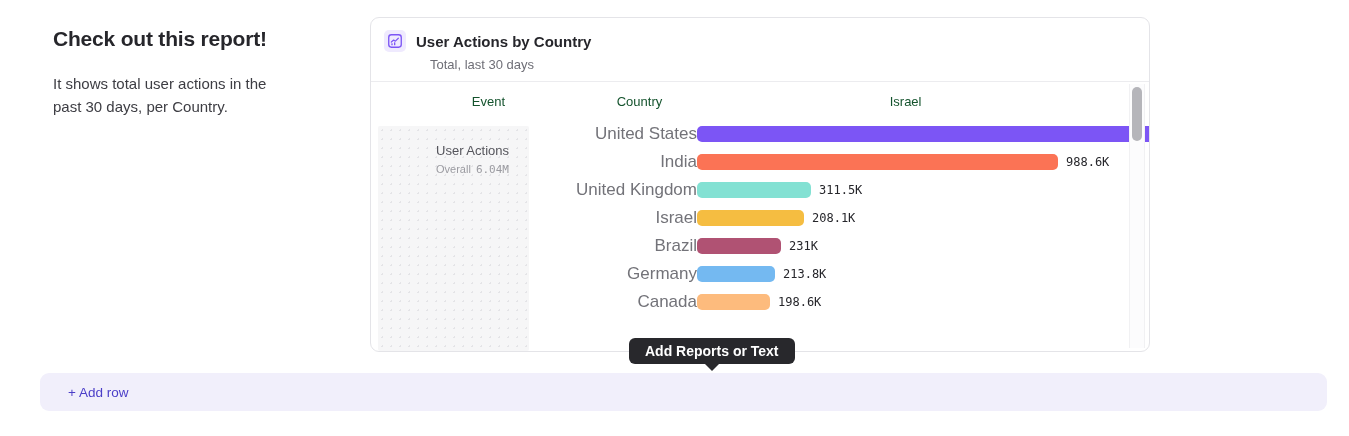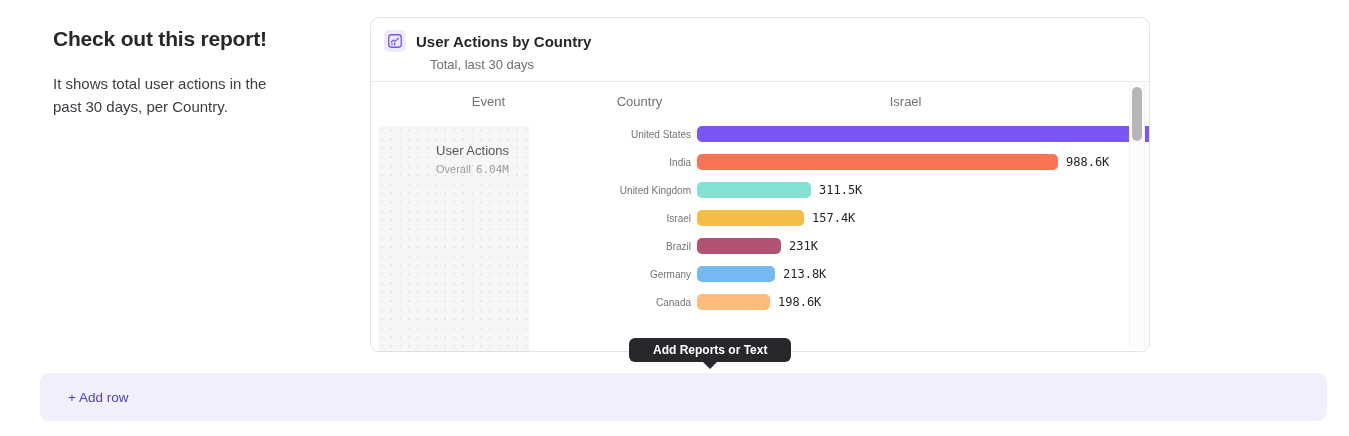--- a/index.html
+++ b/index.html
@@ -17,58 +17,58 @@
     background: #fff; border: 1px solid #e4e4e8; border-radius: 9px; overflow: hidden; }
   .card-header { padding: 12px 13px 0 13px; height: 64px; border-bottom: 1px solid #ececef; }
   .card-title-row { display: flex; align-items: center; }
   .card-icon { width: 22px; height: 22px; border-radius: 5px; background: #efeafe;
     display: flex; align-items: center; justify-content: center; flex: 0 0 auto; }
   .card-title { margin-left: 10px; font-size: 15px; font-weight: bold; color: #26262b; }
   .card-subtitle { margin-top: 5px; font-size: 13px; color: #6e6e76; margin-left: 46px; }
 
   .chart-body { position: relative; height: 269px; }
   .col-headers { display: flex; align-items: center; height: 38px; padding-left: 7px;
-    font-size: 13px; color: #737373; }
+    font-size: 13px; color: #14532d; }
   .h-event { width: 151px; text-align: right; padding-right: 8px; }
   .h-country { width: 168px; text-align: right; }
   .h-value { width: 548px; text-align: center; }
 
   .rows-wrap { display: flex; height: 231px; padding-left: 7px; align-items: stretch; }
   .event-cell { width: 151px; margin-top: 6px; background: #f6f6f7; border-radius: 2px;
     background-image: radial-gradient(#e4e4e7 1px, transparent 1px); background-size: 9px 9px;
     text-align: right; padding: 17px 20px 0 8px; flex: 0 0 auto; }
   .event-name { font-size: 13px; color: #55555c; }
   .event-overall { margin-top: 5px; font-size: 11px; color: #9b9ba1; }
   .event-overall .mono { margin-left: 5px; }
 
   .rows { flex: 1; display: flex; flex-direction: column; }
   .row { height: 28px; display: flex; align-items: center; }
-  .country { width: 168px; padding-right: 6px; text-align: right; font-size: 10px;
+  .country { width: 168px; text-align: right; font-size: 17px;
     color: #737379; flex: 0 0 auto; white-space: nowrap; }
   .bar-area { flex: 1; display: flex; align-items: center; min-width: 0; }
   .bar { height: 16px; border-radius: 5px; flex: 0 0 auto; }
   .val { margin-left: 8px; font-family: "DejaVu Sans Mono", monospace; font-size: 12px;
     color: #26262b; white-space: nowrap; }
 
   
   .scrollbar { position: absolute; top: 2px; right: 4px; width: 16px; height: 264px;
     background: #fcfcfd; border-left: 1px solid #f1f1f3; border-right: 1px solid #f1f1f3; }
   .scroll-thumb { width: 10px; height: 54px; margin: 3px auto 0 auto;
     background: #b5b5ba; border-radius: 5px; }
 
   
   .tooltip { position: absolute; left: 629px; top: 338px; z-index: 10;
-    background: #28282c; color: #ffffff; font-size: 12px; font-weight: bold;
-    padding: 5px 24px; border-radius: 6px; white-space: nowrap; }
+    background: #28282c; color: #ffffff; font-size: 14px; font-weight: bold;
+    padding: 5px 16px; border-radius: 6px; white-space: nowrap; }
   .tooltip::after { content: ""; position: absolute; left: 50%; bottom: -7px;
     transform: translateX(-50%); border: 7px solid transparent; border-bottom: none;
     border-top: 7px solid #28282c; }
 
   
-  .add-row { position: absolute; left: 40px; top: 373px; width: 1287px; height: 48px;
+  .add-row { position: absolute; left: 40px; top: 373px; width: 1287px; height: 38px;
     background: #f1effb; border-radius: 9px; display: flex; align-items: center;
     padding-left: 28px; cursor: pointer; }
   .add-row span { font-size: 13.5px; font-weight: 500; color: #4b3ec8; }
 </style>
 </head>
 <body>
 
 <div class="intro">
   <h1>Check out this report!</h1>
   <p>It shows total user actions in the past 30 days, per Country.</p>
@@ -126,21 +126,21 @@
     <div class="bar-area">
       <div class="bar" style="width: 114px; background: rgb(131, 225, 211);"></div>
       <span class="val">311.5K</span>
     </div>
   </div>
 
   <div class="row">
     <span class="country">Israel</span>
     <div class="bar-area">
       <div class="bar" style="width: 107px; background: rgb(245, 189, 65);"></div>
-      <span class="val">157.4K</span>
+      <span class="val">208.1K</span>
     </div>
   </div>
 
   <div class="row">
     <span class="country">Brazil</span>
     <div class="bar-area">
       <div class="bar" style="width: 84px; background: rgb(176, 82, 115);"></div>
       <span class="val">231K</span>
     </div>
   </div>

